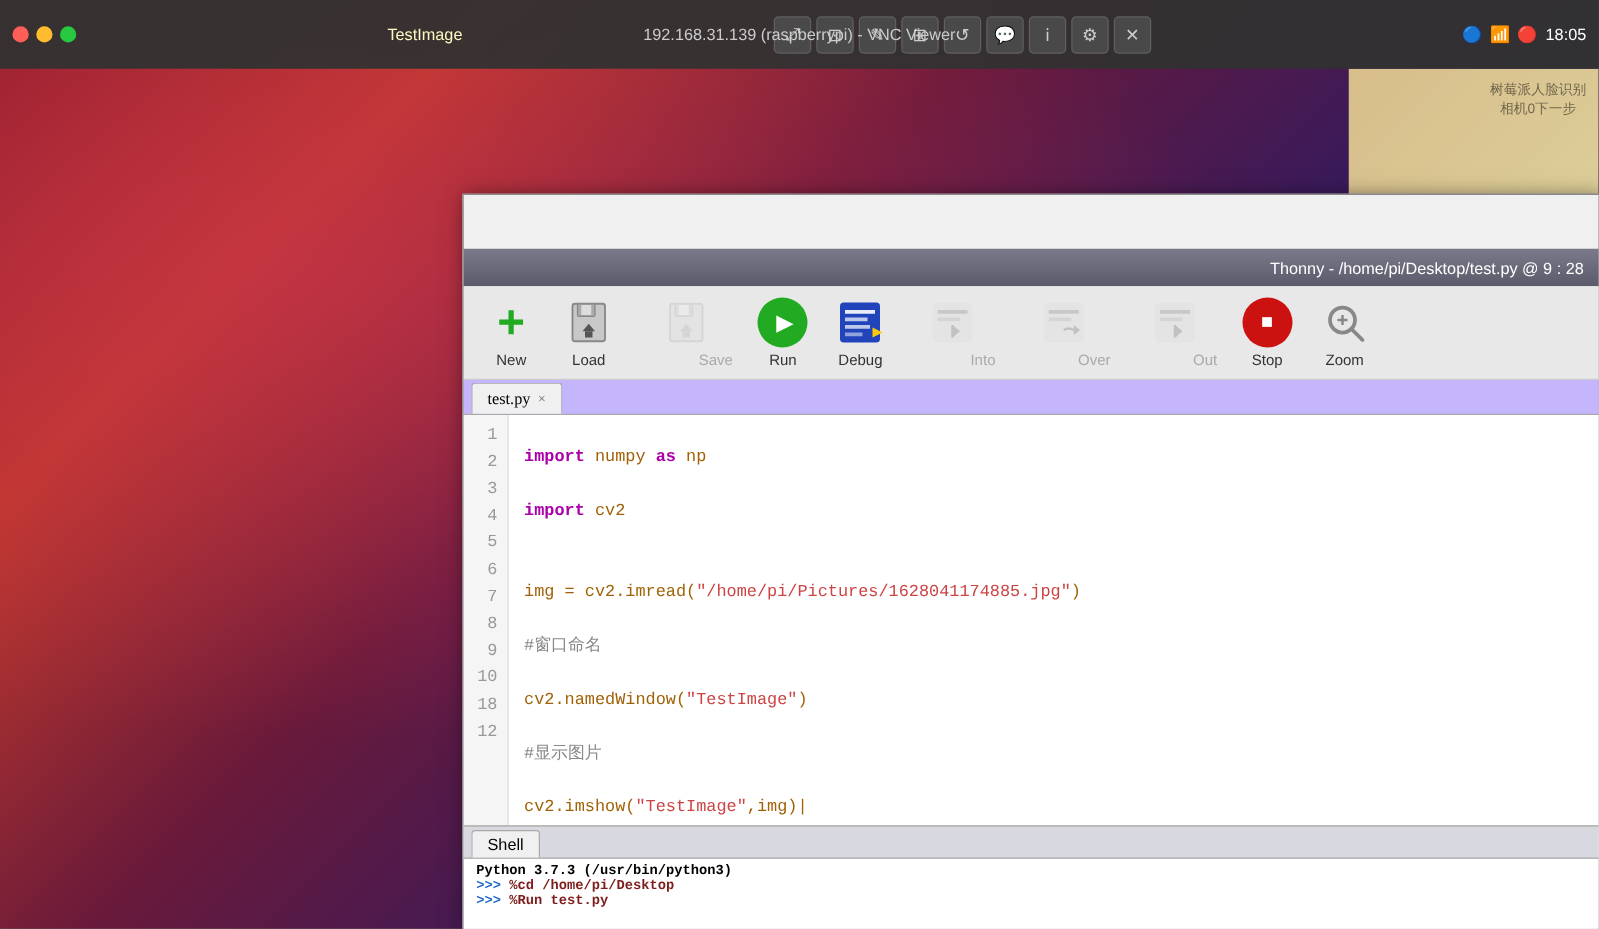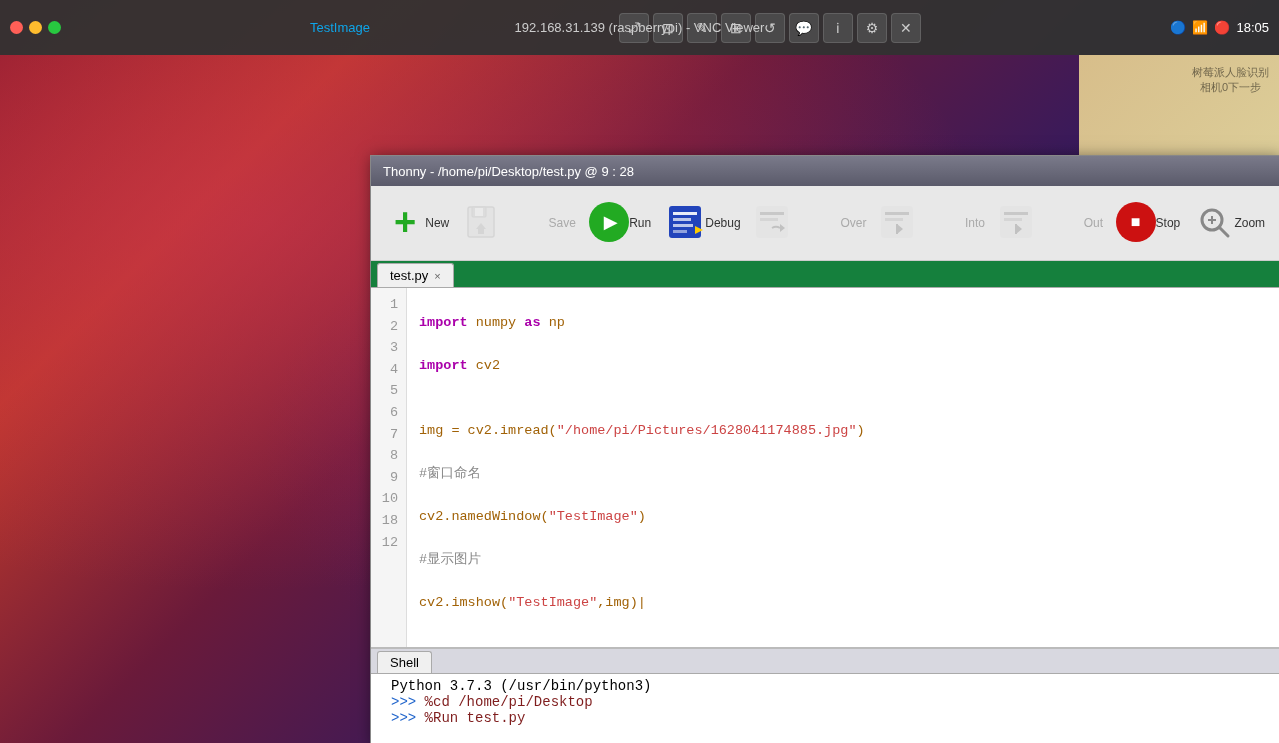--- a/index.html
+++ b/index.html
@@ -80,21 +80,21 @@
       border-radius: 4px;
       display: flex;
       align-items: center;
       justify-content: center;
       cursor: pointer;
       color: #ccc;
       font-size: 14px;
     }
 
     .vnc-app-name {
-      color: #0ea5e9;
+      color: #fef9c3;
       font-size: 13px;
     }
 
     
     .system-tray {
       display: flex;
       align-items: center;
       gap: 6px;
       color: white;
       font-size: 13px;
@@ -115,38 +115,39 @@
       z-index: 50;
     }
 
     .thonny-titlebar {
       background: linear-gradient(to bottom, #7a7a8a, #5a5a6a);
       padding: 6px 12px;
       color: white;
       font-size: 13px;
       display: flex;
       align-items: center;
-      justify-content: flex-start;
+      justify-content: flex-end;
       min-height: 30px;
+      margin-top: 43px;
     }
 
     
     .thonny-toolbar {
       background: #e8e8e8;
       border-bottom: 1px solid #ccc;
       display: flex;
       align-items: center;
       padding: 4px 8px;
       gap: 2px;
       min-height: 75px;
     }
 
     .toolbar-btn {
       display: flex;
-      flex-direction: row;
+      flex-direction: column;
       align-items: center;
       justify-content: center;
       padding: 4px 8px;
       min-width: 60px;
       cursor: pointer;
       border-radius: 4px;
       background: transparent;
       border: none;
     }
 
@@ -213,24 +214,25 @@
       justify-content: center;
     }
     .icon-stop::after {
       content: '■';
       color: white;
       font-size: 16px;
     }
 
     
     .thonny-tabs {
-      background: #15803d;
+      background: #c4b5fd;
       display: flex;
       padding: 2px 6px 0;
       border-bottom: 1px solid #aaa;
+      font-family: Liberation Serif, serif;
     }
 
     .tab-item {
       background: #f0f0f0;
       border: 1px solid #aaa;
       border-bottom: none;
       padding: 4px 12px;
       font-size: 13px;
       cursor: pointer;
       display: flex;
@@ -278,21 +280,21 @@
     }
 
     
     .kw { color: #aa00aa; font-weight: bold; }
     .str { color: #cc4444; }
     .comment { color: #888888; }
     .normal { color: #a16207; }
 
     
     .shell-area {
-      height: 97px;
+      height: 84px;
       background: white;
       border-top: 2px solid #bbb;
       display: flex;
       flex-direction: column;
     }
 
     .shell-tab-bar {
       background: #d8d8e0;
       padding: 2px 6px 0;
       border-bottom: 1px solid #aaa;
@@ -303,25 +305,26 @@
       background: #f0f0f0;
       border: 1px solid #aaa;
       border-bottom: none;
       padding: 3px 12px;
       font-size: 13px;
       cursor: pointer;
       border-radius: 3px 3px 0 0;
     }
 
     .shell-content {
-      padding: 4px 20px;
+      padding: 4px 10px;
       font-family: "Courier New", monospace;
-      font-size: 14px;
+      font-size: 11px;
       flex: 1;
       overflow: auto;
+      font-weight: bold;
     }
 
     .shell-prompt { color: #2266cc; }
     .shell-cmd { color: #7f1d1d; text-align: right; }
 
     
     .bg-decoration {
       position: absolute;
       bottom: 0;
       left: 0;
@@ -406,20 +409,32 @@
 
   <div class="thonny-toolbar">
 
     <button class="toolbar-btn">
       <div class="icon">
         <div class="icon-new"></div>
       </div>
       <span class="label">New</span>
     </button>
 
+    <button class="toolbar-btn">
+      <div class="icon">
+        <svg width="38" height="38" viewBox="0 0 38 38">
+          <rect x="6" y="4" width="26" height="30" rx="2" fill="#c8c8c8" stroke="#888" stroke-width="1.5"></rect>
+          <rect x="10" y="4" width="14" height="10" rx="1" fill="#aaa" stroke="#888" stroke-width="1"></rect>
+          <rect x="13" y="5" width="8" height="8" fill="#ddd"></rect>
+          <polygon points="19,20 14,26 24,26" fill="#555"></polygon>
+          <rect x="16" y="26" width="6" height="5" fill="#555"></rect>
+        </svg>
+      </div>
+      <span class="label">Load</span>
+    </button>
 
     <button class="toolbar-btn disabled">
       <div class="icon">
         <svg width="38" height="38" viewBox="0 0 38 38">
           <rect x="6" y="4" width="26" height="30" rx="2" fill="#ddd" stroke="#bbb" stroke-width="1.5"></rect>
           <rect x="10" y="4" width="14" height="10" rx="1" fill="#ccc" stroke="#bbb" stroke-width="1"></rect>
           <rect x="13" y="5" width="8" height="8" fill="#eee"></rect>
           <polygon points="19,20 14,26 24,26" fill="#bbb"></polygon>
           <rect x="16" y="26" width="6" height="5" fill="#bbb"></rect>
         </svg>
@@ -447,38 +462,38 @@
       </div>
       <span class="label">Debug</span>
     </button>
 
     <button class="toolbar-btn disabled">
       <div class="icon">
         <svg width="40" height="40" viewBox="0 0 40 40">
           <rect x="4" y="4" width="32" height="32" rx="3" fill="#e0e0e0"></rect>
           <rect x="8" y="10" width="24" height="3" fill="#999"></rect>
           <rect x="8" y="16" width="18" height="3" fill="#bbb"></rect>
-          <path d="M 20 26 A 8 8 0 0 1 28 26" stroke="#888" stroke-width="2" fill="none"></path>
-          <polygon points="28,22 28,30 33,26" fill="#888"></polygon>
-        </svg>
-      </div>
-      <span class="label">Over</span>
+          <polygon points="20,22 20,32 26,27" fill="#888"></polygon>
+          <line x1="20" y1="22" x2="20" y2="32" stroke="#888" stroke-width="2"></line>
+        </svg>
+      </div>
+      <span class="label">Into</span>
     </button>
 
     <button class="toolbar-btn disabled">
       <div class="icon">
         <svg width="40" height="40" viewBox="0 0 40 40">
           <rect x="4" y="4" width="32" height="32" rx="3" fill="#e0e0e0"></rect>
           <rect x="8" y="10" width="24" height="3" fill="#999"></rect>
           <rect x="8" y="16" width="18" height="3" fill="#bbb"></rect>
-          <polygon points="20,22 20,32 26,27" fill="#888"></polygon>
-          <line x1="20" y1="22" x2="20" y2="32" stroke="#888" stroke-width="2"></line>
-        </svg>
-      </div>
-      <span class="label">Into</span>
+          <path d="M 20 26 A 8 8 0 0 1 28 26" stroke="#888" stroke-width="2" fill="none"></path>
+          <polygon points="28,22 28,30 33,26" fill="#888"></polygon>
+        </svg>
+      </div>
+      <span class="label">Over</span>
     </button>
 
     <button class="toolbar-btn disabled">
       <div class="icon">
         <svg width="40" height="40" viewBox="0 0 40 40">
           <rect x="4" y="4" width="32" height="32" rx="3" fill="#e0e0e0"></rect>
           <rect x="8" y="10" width="24" height="3" fill="#999"></rect>
           <rect x="8" y="16" width="18" height="3" fill="#bbb"></rect>
           <polygon points="20,32 20,22 26,27" fill="#888"></polygon>
           <line x1="20" y1="22" x2="20" y2="32" stroke="#888" stroke-width="2"></line>

